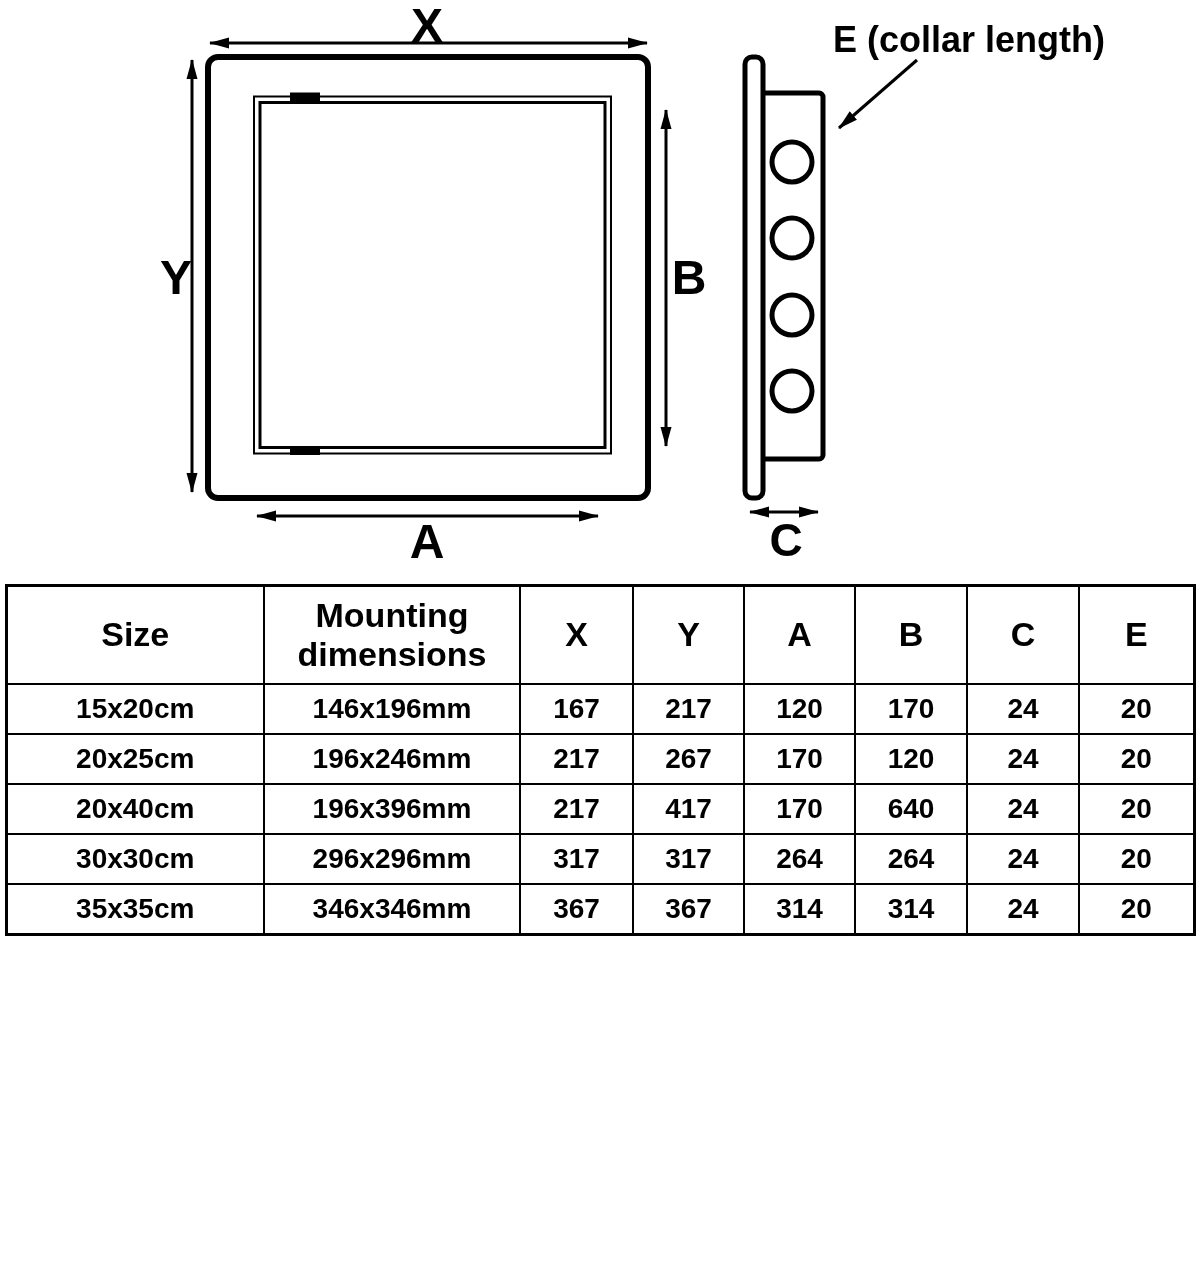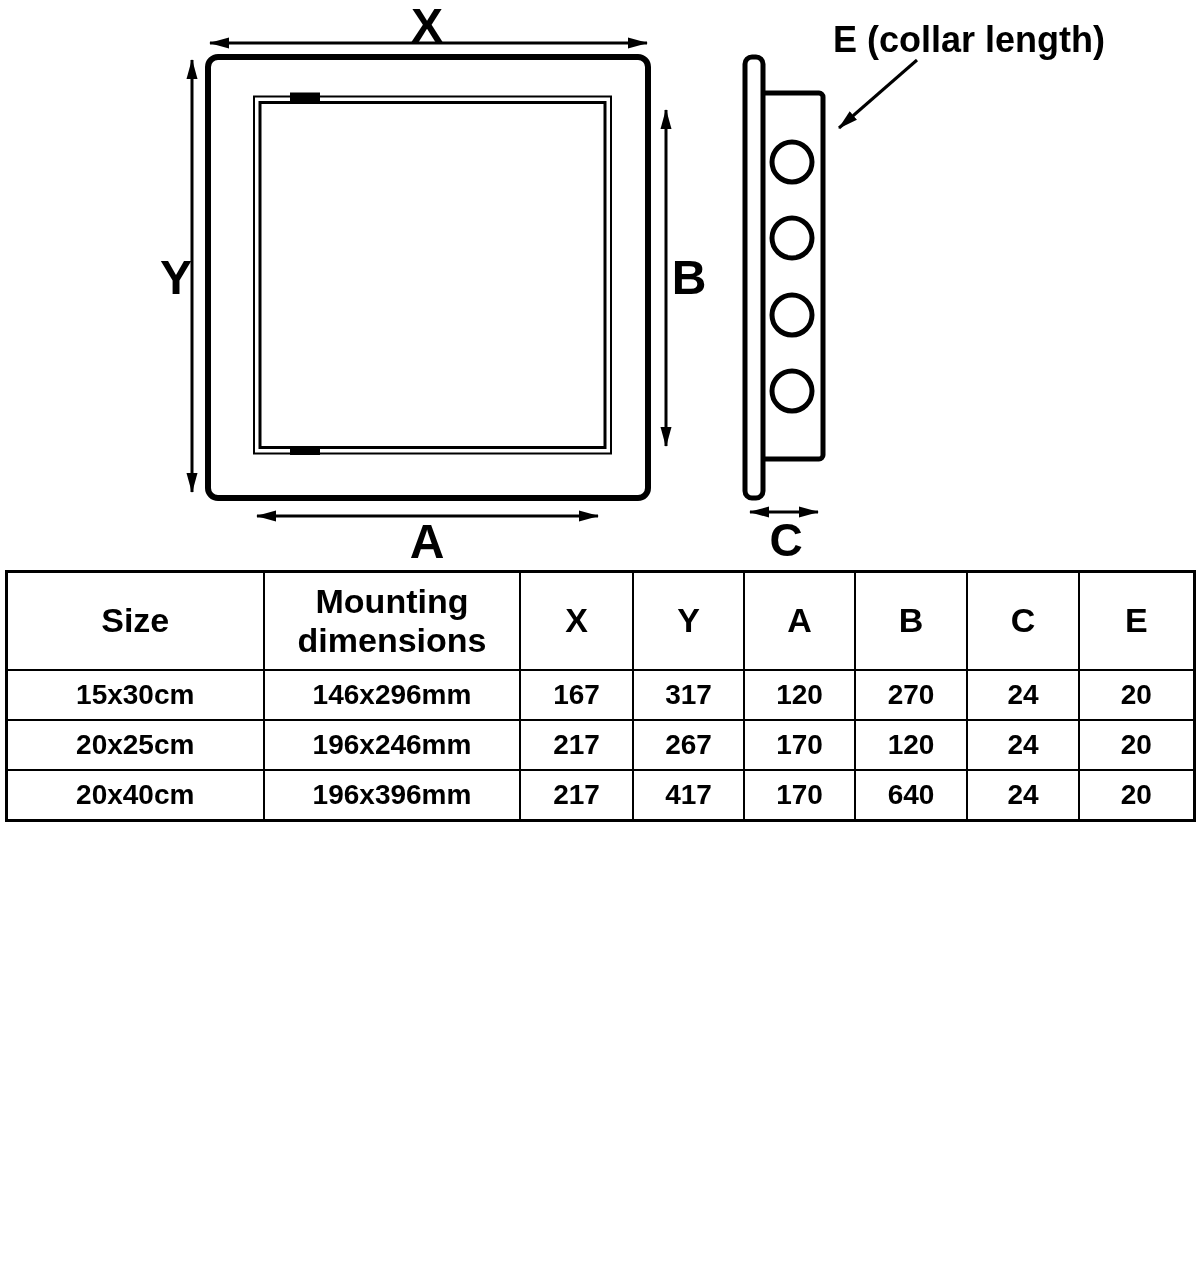--- a/index.html
+++ b/index.html
@@ -20,21 +20,21 @@
   }
   svg text {
     font-family: "Liberation Sans", sans-serif;
     font-weight: bold;
     fill: #000;
   }
   table.dims {
     border-collapse: collapse;
     table-layout: fixed;
     width: 1190px;
-    margin: 2px auto 0 auto;
+    margin: 16px auto 0 auto;
     border: 3px solid #000;
   }
   table.dims th, table.dims td {
     border: 2px solid #000;
     text-align: center;
     vertical-align: middle;
     padding: 0;
     font-weight: bold;
     background: #fff;
   }
@@ -120,26 +120,26 @@
       <th>X</th>
       <th>Y</th>
       <th>A</th>
       <th>B</th>
       <th>C</th>
       <th>E</th>
     </tr>
   </thead>
   <tbody>
       <tr>
-        <td>15x30cm</td>
-        <td>146x296mm</td>
+        <td>15x20cm</td>
+        <td>146x196mm</td>
         <td>167</td>
-        <td>317</td>
+        <td>217</td>
         <td>120</td>
-        <td>270</td>
+        <td>170</td>
         <td>24</td>
         <td>20</td>
       </tr>
       <tr>
         <td>20x25cm</td>
         <td>196x246mm</td>
         <td>217</td>
         <td>267</td>
         <td>170</td>
         <td>120</td>
@@ -149,14 +149,34 @@
       <tr>
         <td>20x40cm</td>
         <td>196x396mm</td>
         <td>217</td>
         <td>417</td>
         <td>170</td>
         <td>640</td>
         <td>24</td>
         <td>20</td>
       </tr>
+      <tr>
+        <td>30x30cm</td>
+        <td>296x296mm</td>
+        <td>317</td>
+        <td>317</td>
+        <td>264</td>
+        <td>264</td>
+        <td>24</td>
+        <td>20</td>
+      </tr>
+      <tr>
+        <td>35x35cm</td>
+        <td>346x346mm</td>
+        <td>367</td>
+        <td>367</td>
+        <td>314</td>
+        <td>314</td>
+        <td>24</td>
+        <td>20</td>
+      </tr>
     </tbody>
 </table>
 
 </body></html>

